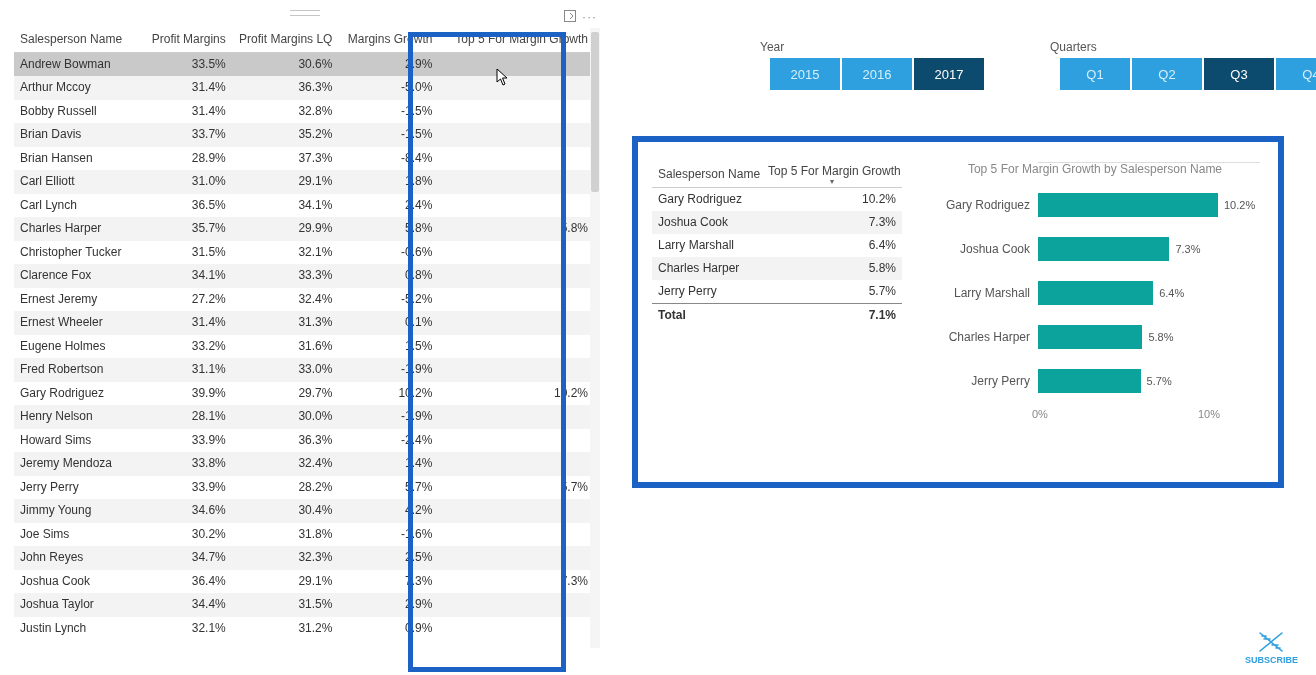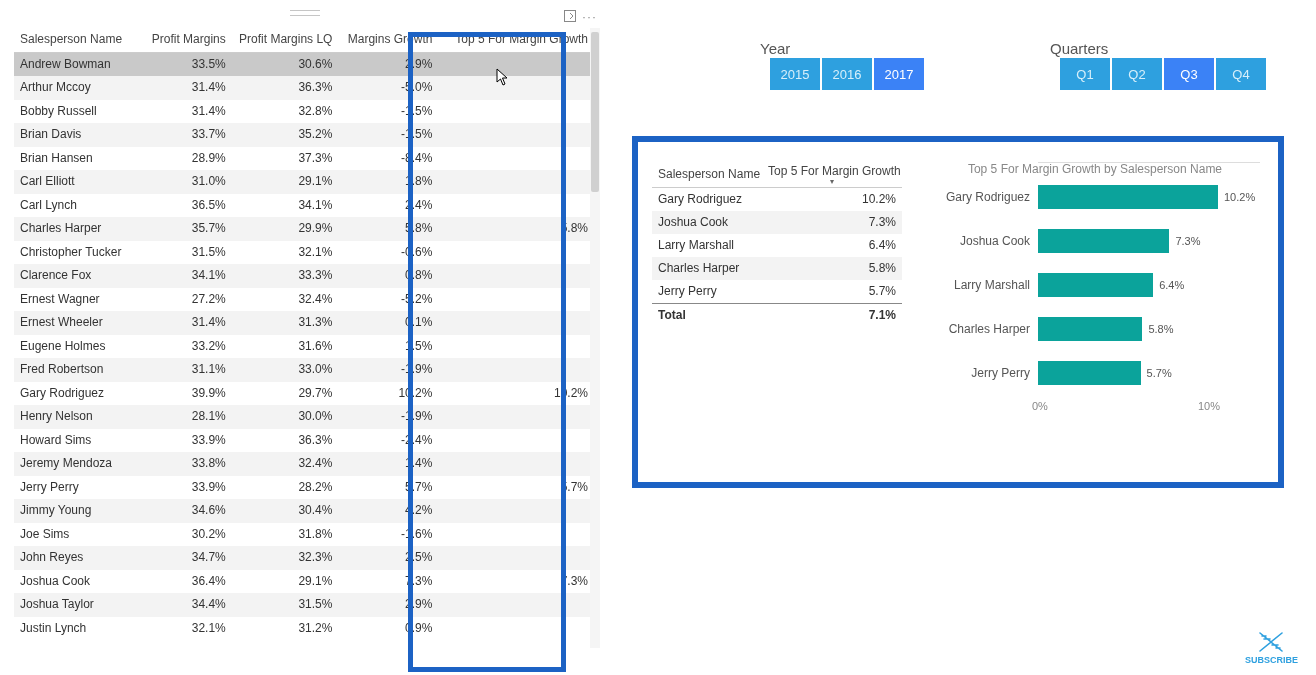--- a/index.html
+++ b/index.html
@@ -18,36 +18,36 @@
   tbody tr:nth-child(even) td{background:#f3f3f3}
   tbody tr:nth-child(odd) td{background:#fff}
   .row-sel td{background:#c9c9c9 !important}
   .tot-row td{border-top:1.5px solid #888;font-weight:600}
   .col-highlight{position:absolute;border:5px solid #1c62c4;pointer-events:none}
   .cursor{position:absolute;width:14px;height:18px;pointer-events:none}
   .scrollbar-v{position:absolute;right:0;top:20px;bottom:20px;width:10px}
   .scrollbar-v .track{position:absolute;inset:0;background:#f5f5f5}
   .scrollbar-v .thumb{position:absolute;left:1px;right:1px;top:4px;height:160px;background:#d0d0d0;border-radius:2px}
   
-  .slicer-label{position:absolute;font-size:15px;color:#555}
+  .slicer-label{position:absolute;font-size:12px;color:#555}
   .slicer{position:absolute;display:flex;gap:2px}
-  .slicer .opt{width:50px;height:32px;display:flex;align-items:center;justify-content:center;background:#2ea0df;color:#fff;font-size:13px;cursor:pointer}
+  .slicer .opt{width:70px;height:32px;display:flex;align-items:center;justify-content:center;background:#2ea0df;color:#fff;font-size:13px;cursor:pointer}
   .slicer .opt.dim{color:#d7effa}
-  .slicer .opt.sel{background:#3b82f6;color:#fff}
+  .slicer .opt.sel{background:#0c4a6e;color:#fff}
   
   .blue-frame{position:absolute;border:6px solid #1c62c4}
   
   .small-table{position:absolute}
   .small-table table{width:100%}
   .small-table th{border-bottom:1px solid #ccc}
   .small-table td{height:19px}
   .small-table .sort-ind{font-size:8px;color:#666;display:block;line-height:6px;text-align:center}
   
   .chart{position:absolute}
-  .chart-title{font-size:12px;color:#888;text-align:center;margin-bottom:4px}
+  .chart-title{font-size:12px;color:#888;text-align:center;margin-bottom:12px}
   .bar-row{display:flex;align-items:center;height:34px;margin-bottom:10px}
   .bar-cat{width:100px;text-align:right;font-size:12px;color:#555;padding-right:8px}
   .bar-track{flex:1;position:relative;height:24px}
   .bar-fill{position:absolute;left:0;top:0;bottom:0;background:#0ba39b}
   .bar-val{position:absolute;top:0;bottom:0;display:flex;align-items:center;font-size:11px;color:#555;padding-left:6px}
   .axis{position:relative;height:20px;margin-left:108px}
   .axis .tick{position:absolute;top:0;font-size:11px;color:#888}
   .axis-line{position:absolute;left:108px;right:0;top:0;border-top:1px solid #ddd}
   
   .badge{position:absolute;right:18px;bottom:10px;text-align:right;color:#2ea0df;font-size:9px;font-weight:600}
@@ -151,21 +151,21 @@
               <td></td>
             </tr>
             <tr>
               <td class="name">Clarence Fox</td>
               <td>34.1%</td>
               <td>33.3%</td>
               <td>0.8%</td>
               <td></td>
             </tr>
             <tr>
-              <td class="name">Ernest Wagner</td>
+              <td class="name">Ernest Jeremy</td>
               <td>27.2%</td>
               <td>32.4%</td>
               <td>-5.2%</td>
               <td></td>
             </tr>
             <tr>
               <td class="name">Ernest Wheeler</td>
               <td>31.4%</td>
               <td>31.3%</td>
               <td>0.1%</td>

